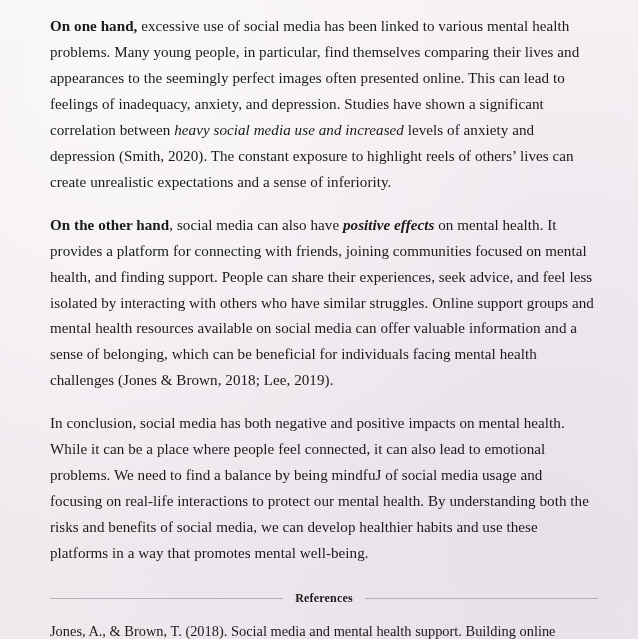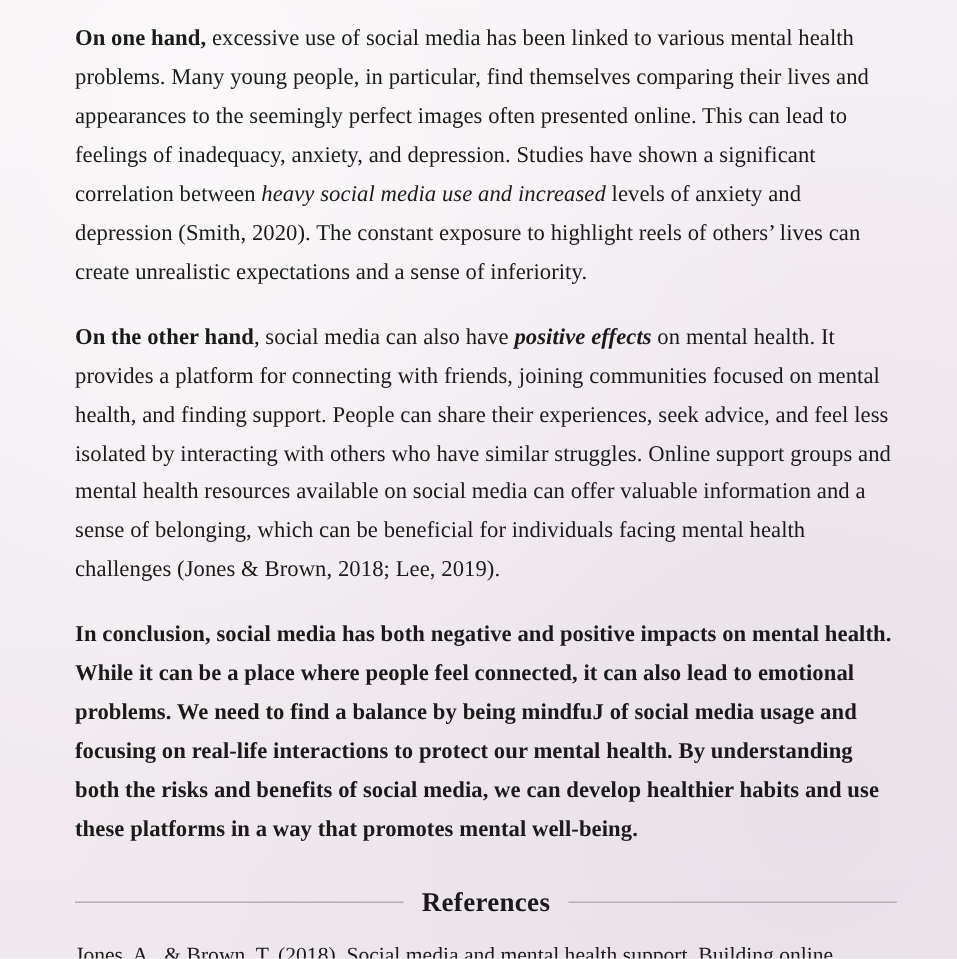--- a/index.html
+++ b/index.html
@@ -31,39 +31,39 @@
     height: 100%;
     border-radius: 29px;
   }
   p.body-par {
     font-size: 15.1px;
     line-height: 1.72;
     margin: 0 0 17px 0;
     text-align: left;
     letter-spacing: 0.05px;
   }
-  p.body-par:last-of-type { margin-bottom: 4px; font-weight: bold; }
+  p.body-par:last-of-type { margin-bottom: 4px; }
 
   .lead { font-weight: bold; }
   .em { font-style: italic; }
   .bold { font-weight: bold; font-style: italic; }
 
   .references-heading-wrap {
     display: flex;
     align-items: center;
     gap: 12px;
     margin: 24px 0 14px 0;
   }
   .rule {
     flex: 1 1 auto;
     height: 1px;
     background: #b9aeb6;
   }
   .references-heading {
-    font-size: 18px;
+    font-size: 12px;
     font-weight: bold;
     letter-spacing: 0.2px;
     white-space: nowrap;
   }
   .ref-list {
     margin: 0;
     padding: 0;
     list-style: none;
   }
   .ref-item {

